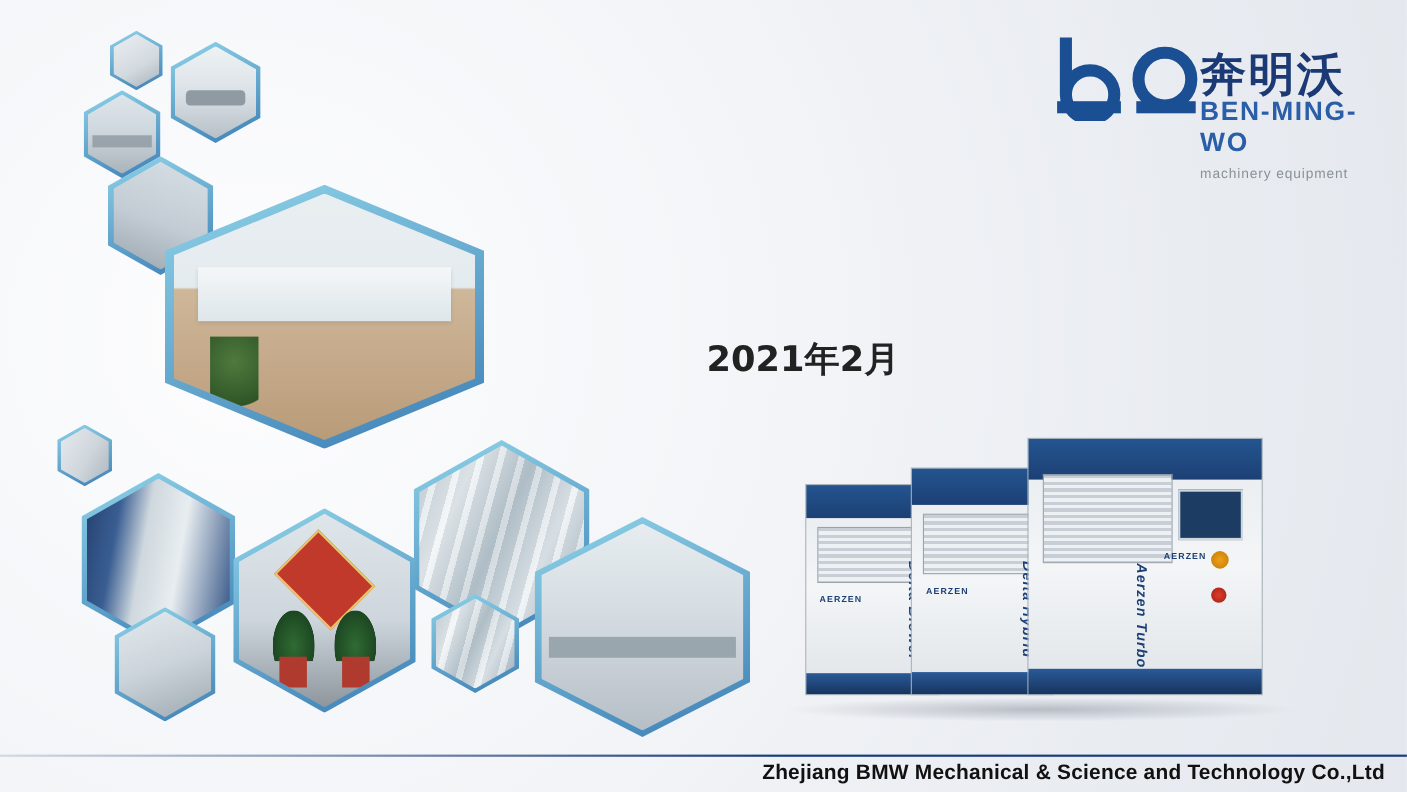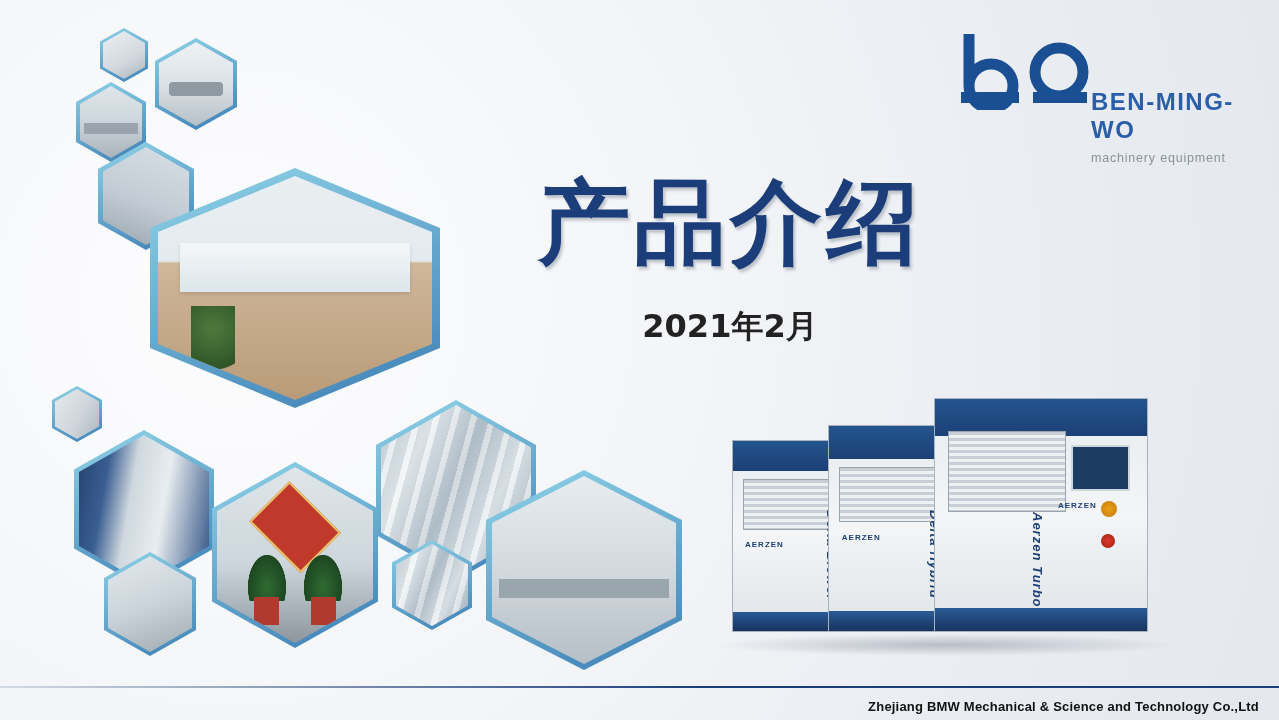--- a/index.html
+++ b/index.html
@@ -52,21 +52,21 @@
     font-family:"DejaVu Sans",sans-serif;
     font-size:32px;font-weight:bold;color:#222;
   }
   
   .footer-rule{
     position:absolute;left:0;right:0;bottom:32px;height:2px;
     background:linear-gradient(90deg,#d4dae2 0%,#1b3d7a 55%,#1b3d7a 100%);
   }
   .footer-text{
     position:absolute;right:20px;bottom:6px;
-    font-size:13px;font-weight:bold;color:#111;
+    font-size:19px;font-weight:bold;color:#111;
     letter-spacing:.2px;
   }
   
   .hexwrap{position:absolute;left:0;top:0;width:740px;height:700px;}
   .hex{
     position:absolute;
     clip-path:polygon(50% 0%,100% 25%,100% 75%,50% 100%,0% 75%,0% 25%);
     overflow:hidden;
   }
   .hex-ring{
@@ -210,25 +210,25 @@
     <div class="logo-bo">
       <svg width="150" height="84" viewBox="0 0 150 84">
         <g fill="none" stroke="#1b4f93" stroke-width="11">
           <path d="M18 8 L18 60 A22 22 0 0 0 62 60 A22 22 0 0 0 18 60 Z"></path>
           <circle cx="108" cy="46" r="24"></circle>
         </g>
         <rect x="10" y="66" width="58" height="11" fill="#1b4f93"></rect>
         <rect x="82" y="66" width="54" height="11" fill="#1b4f93"></rect>
       </svg>
     </div>
+    <div class="logo-cn">奔明沃</div>
     <div class="logo-en">BEN-MING-WO</div>
     <div class="logo-sub">machinery equipment</div>
   </div>
 
-  <div class="title">产品介绍</div>
   <div class="subtitle">2021年2月</div>
 
   <div class="hexwrap">
 
     <div class="hex-ring" style="left:100px;top:28px;width:48px;height:54px;">
       <div class="hex hex-inner" style="left:3px;top:3px;width:42px;height:48px;">
         <div class="ph ph-elev"></div>
       </div>
     </div>
 

